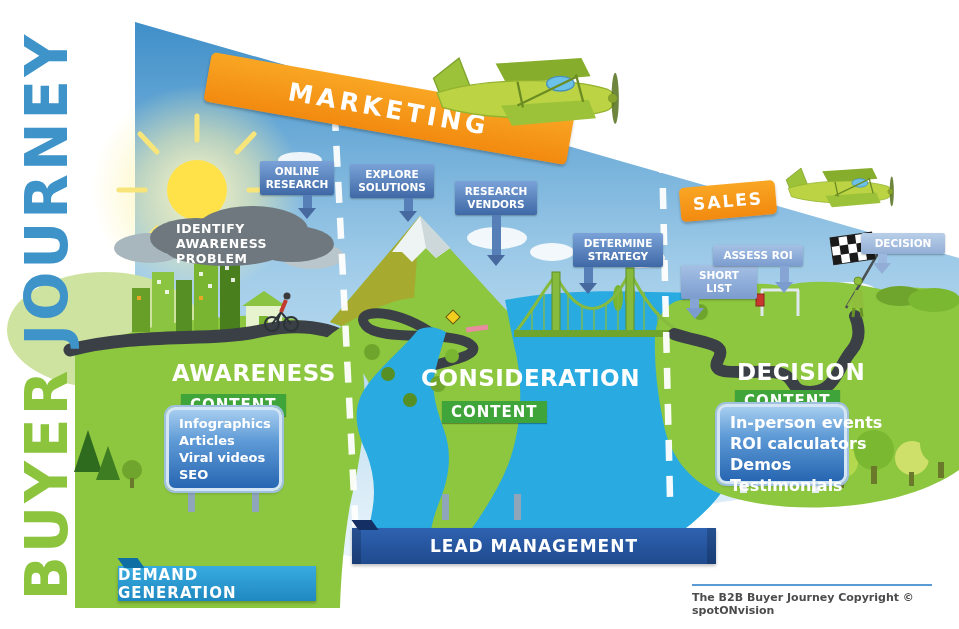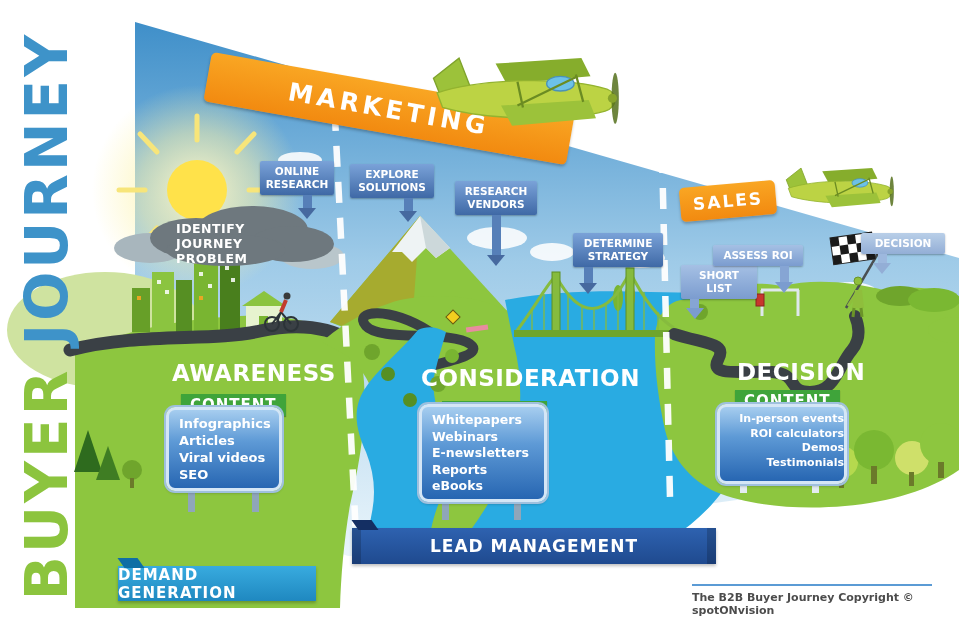--- a/index.html
+++ b/index.html
@@ -59,21 +59,21 @@
   .tag-awareness{left:181px;top:394px;}
   .tag-consideration{left:442px;top:401px;}
   .tag-decision{left:735px;top:390px;}
 
   .sign{position:absolute;z-index:4;color:#fff;font-weight:bold;border-radius:9px;
     border:3px solid #d4e6f6;box-shadow:0 0 0 2px #9fc0de,0 2px 3px rgba(0,0,0,.3);
     background:linear-gradient(180deg,#a6cdef 0%,#5e9ad6 40%,#2766b2 100%);
     padding:5px 0 5px 10px;line-height:1.32;white-space:nowrap;}
   .sign-awareness{left:166px;top:407px;width:100px;height:68px;font-size:13px;}
   .sign-consideration{left:419px;top:404px;width:112px;height:82px;font-size:12.5px;}
-  .sign-decision{left:717px;top:404px;width:114px;height:64px;font-size:11px;text-align:right;}
+  .sign-decision{left:717px;top:404px;width:114px;height:64px;font-size:16px;}
   .leg{position:absolute;z-index:3;width:7px;background:#8fa6ba;}
   .leg.white{background:#e4ecf1;}
 
   .ribbon{position:absolute;z-index:8;color:#fff;font-weight:bold;display:flex;align-items:center;
     justify-content:center;letter-spacing:1px;box-shadow:0 2px 3px rgba(0,0,0,.25);}
   .ribbon::before{content:"";position:absolute;left:3px;top:-8px;width:20px;height:10px;
     transform:skewX(35deg);z-index:-1;}
   .r-demand{left:118px;top:566px;width:198px;height:35px;font-size:15px;
     background:linear-gradient(180deg,#38abdf 0%,#1f88c0 100%);}
   .r-demand::before{background:#0f6fa5;}
@@ -351,46 +351,39 @@
   </div>
   <div class="callout light c-assess">
     <span>ASSESS ROI</span>
     <span class="stem"></span>
   </div>
   <div class="callout lighter c-decision">
     <span>DECISION</span>
     <span class="stem"></span>
   </div>
 
-  <div class="cloud-label">IDENTIFY JOURNEY PROBLEM</div>
+  <div class="cloud-label">IDENTIFY AWARENESS PROBLEM</div>
 
   <div class="stage-heading h-awareness">AWARENESS</div>
   <div class="stage-heading h-consideration">CONSIDERATION</div>
   <div class="stage-heading h-decision">DECISION</div>
 
   <div class="content-tag tag-awareness">CONTENT</div>
   <div class="content-tag tag-consideration">CONTENT</div>
   <div class="content-tag tag-decision">CONTENT</div>
 
   <div class="sign sign-awareness">
     <div>Infographics</div>
     <div>Articles</div>
     <div>Viral videos</div>
     <div>SEO</div>
   </div>
   <div class="leg" style="left:188px;top:486px;height:26px;"></div>
   <div class="leg" style="left:252px;top:486px;height:26px;"></div>
 
-  <div class="sign sign-consideration">
-    <div>Whitepapers</div>
-    <div>Webinars</div>
-    <div>E-newsletters</div>
-    <div>Reports</div>
-    <div>eBooks</div>
-  </div>
   <div class="leg" style="left:442px;top:494px;height:26px;"></div>
   <div class="leg" style="left:514px;top:494px;height:26px;"></div>
 
   <div class="sign sign-decision">
     <div>In-person events</div>
     <div>ROI calculators</div>
     <div>Demos</div>
     <div>Testimonials</div>
   </div>
   <div class="leg white" style="left:740px;top:476px;height:17px;"></div>

